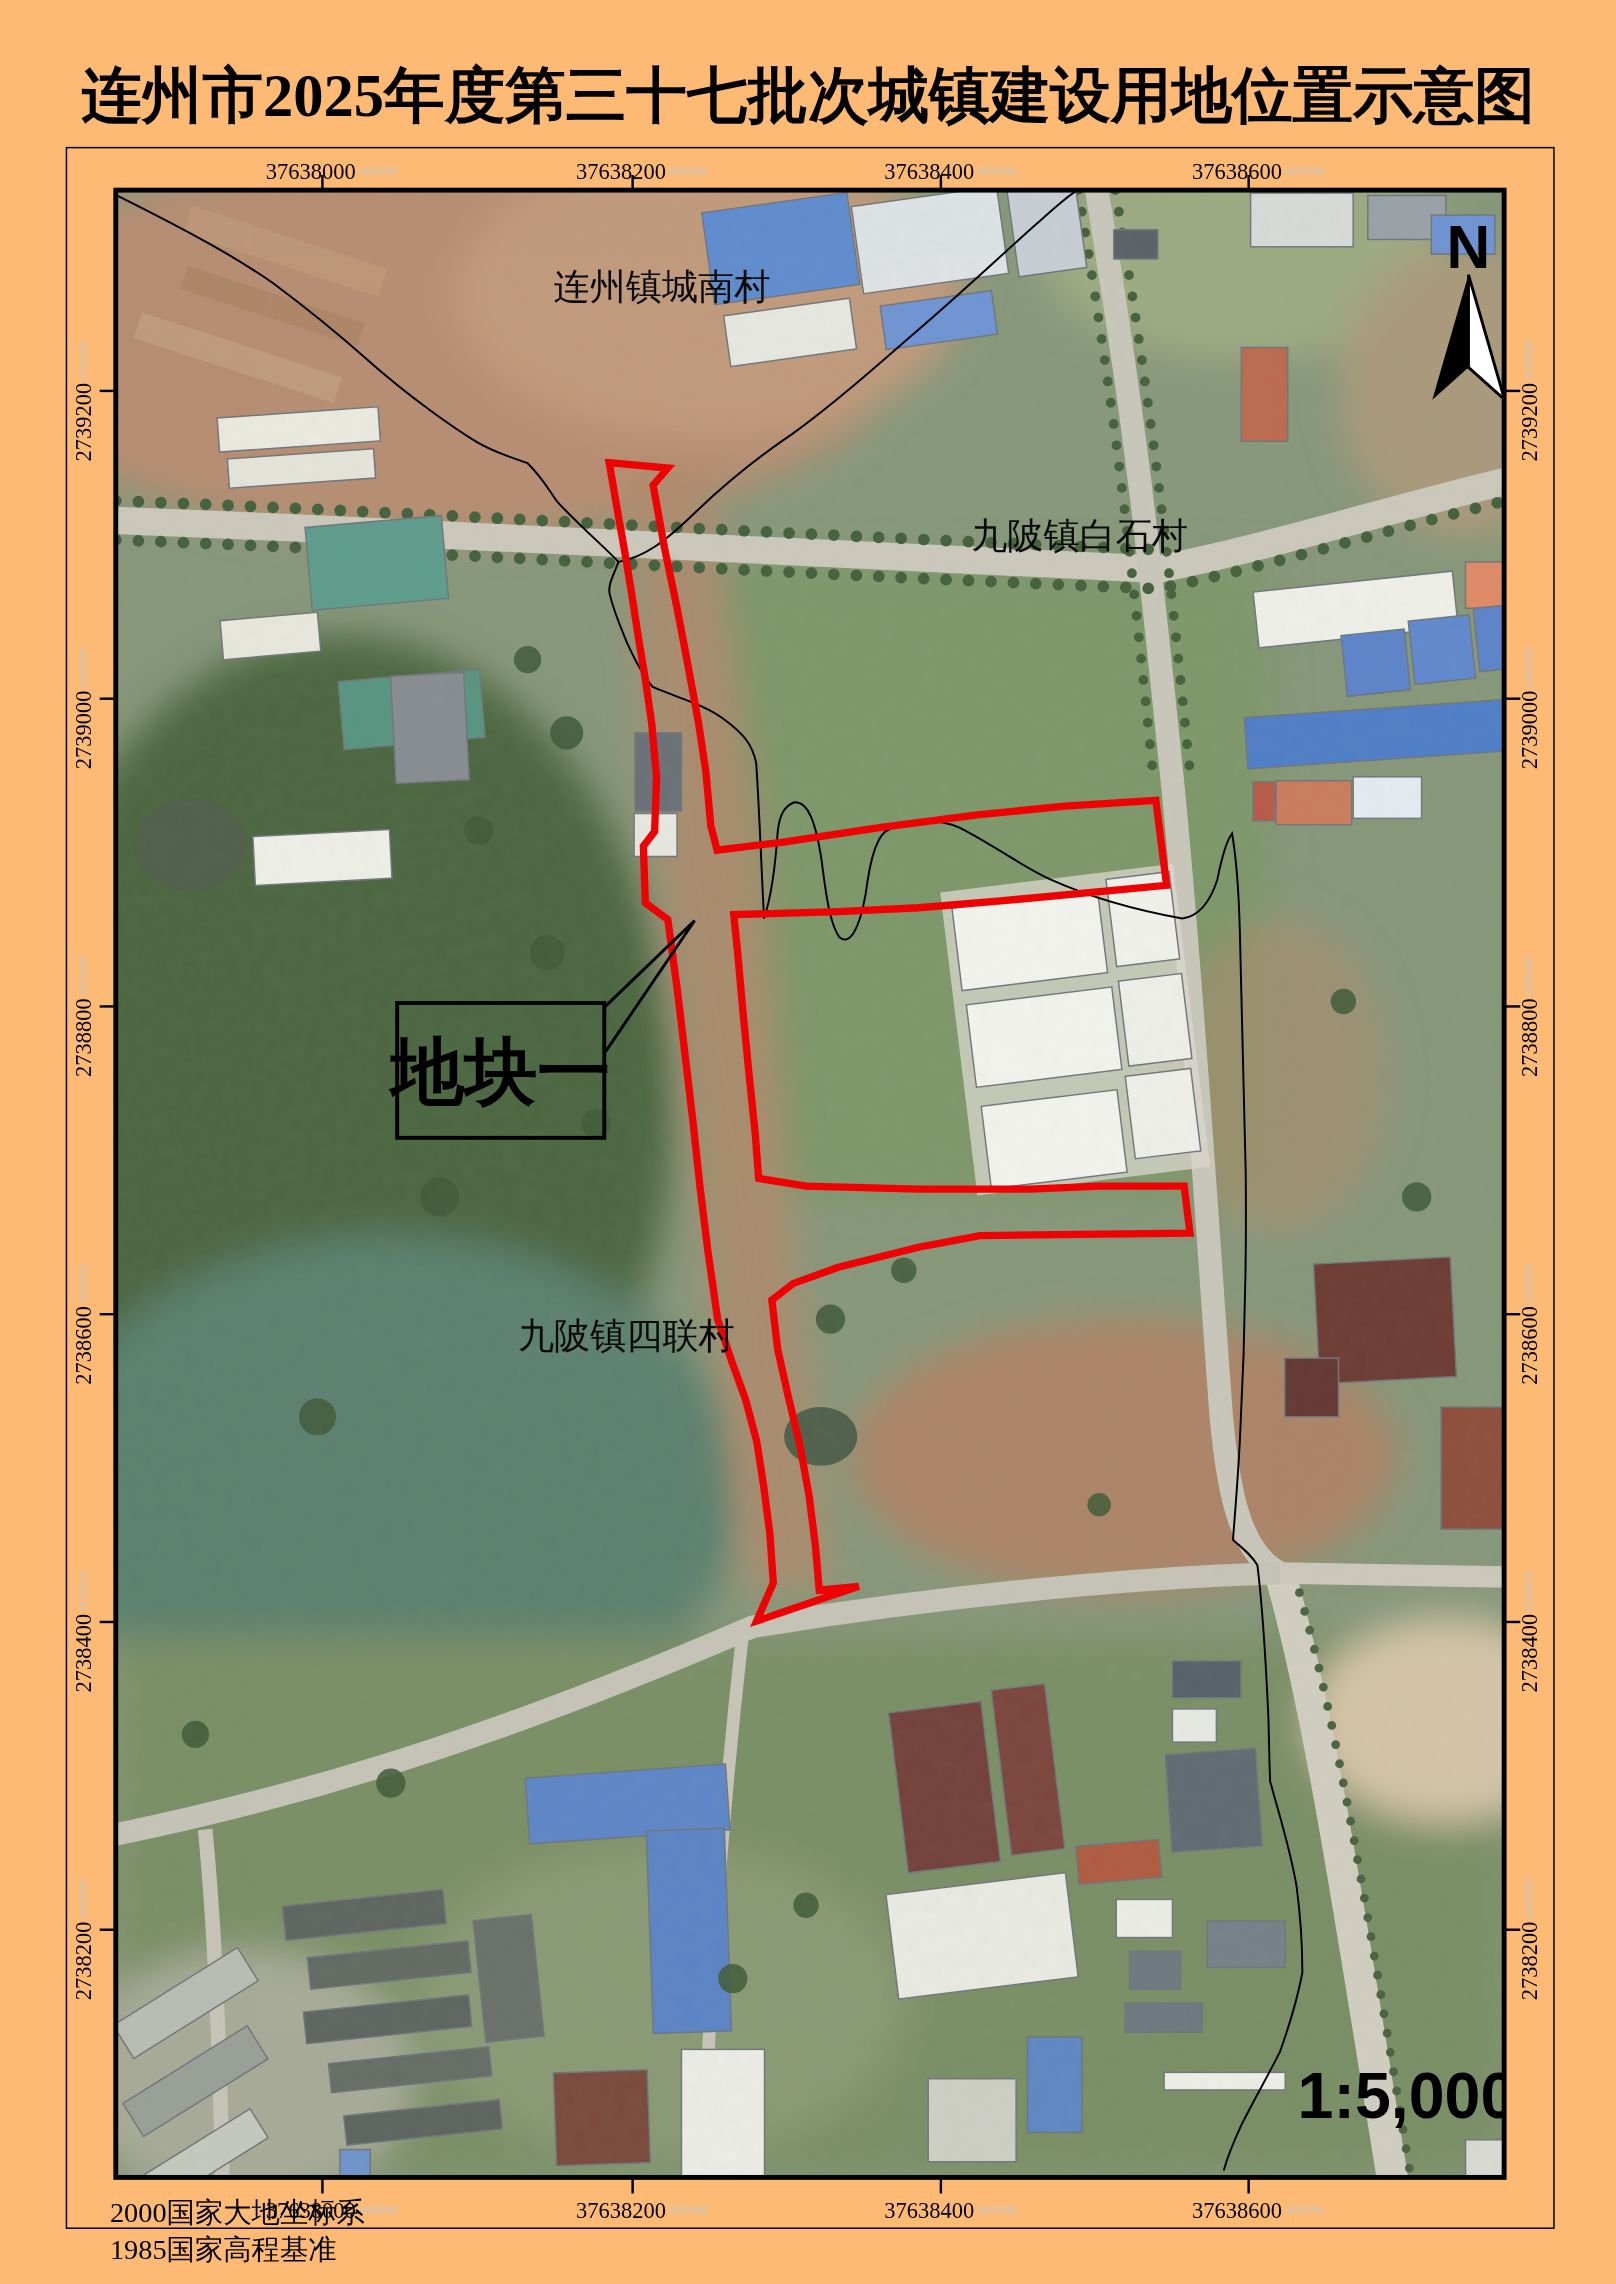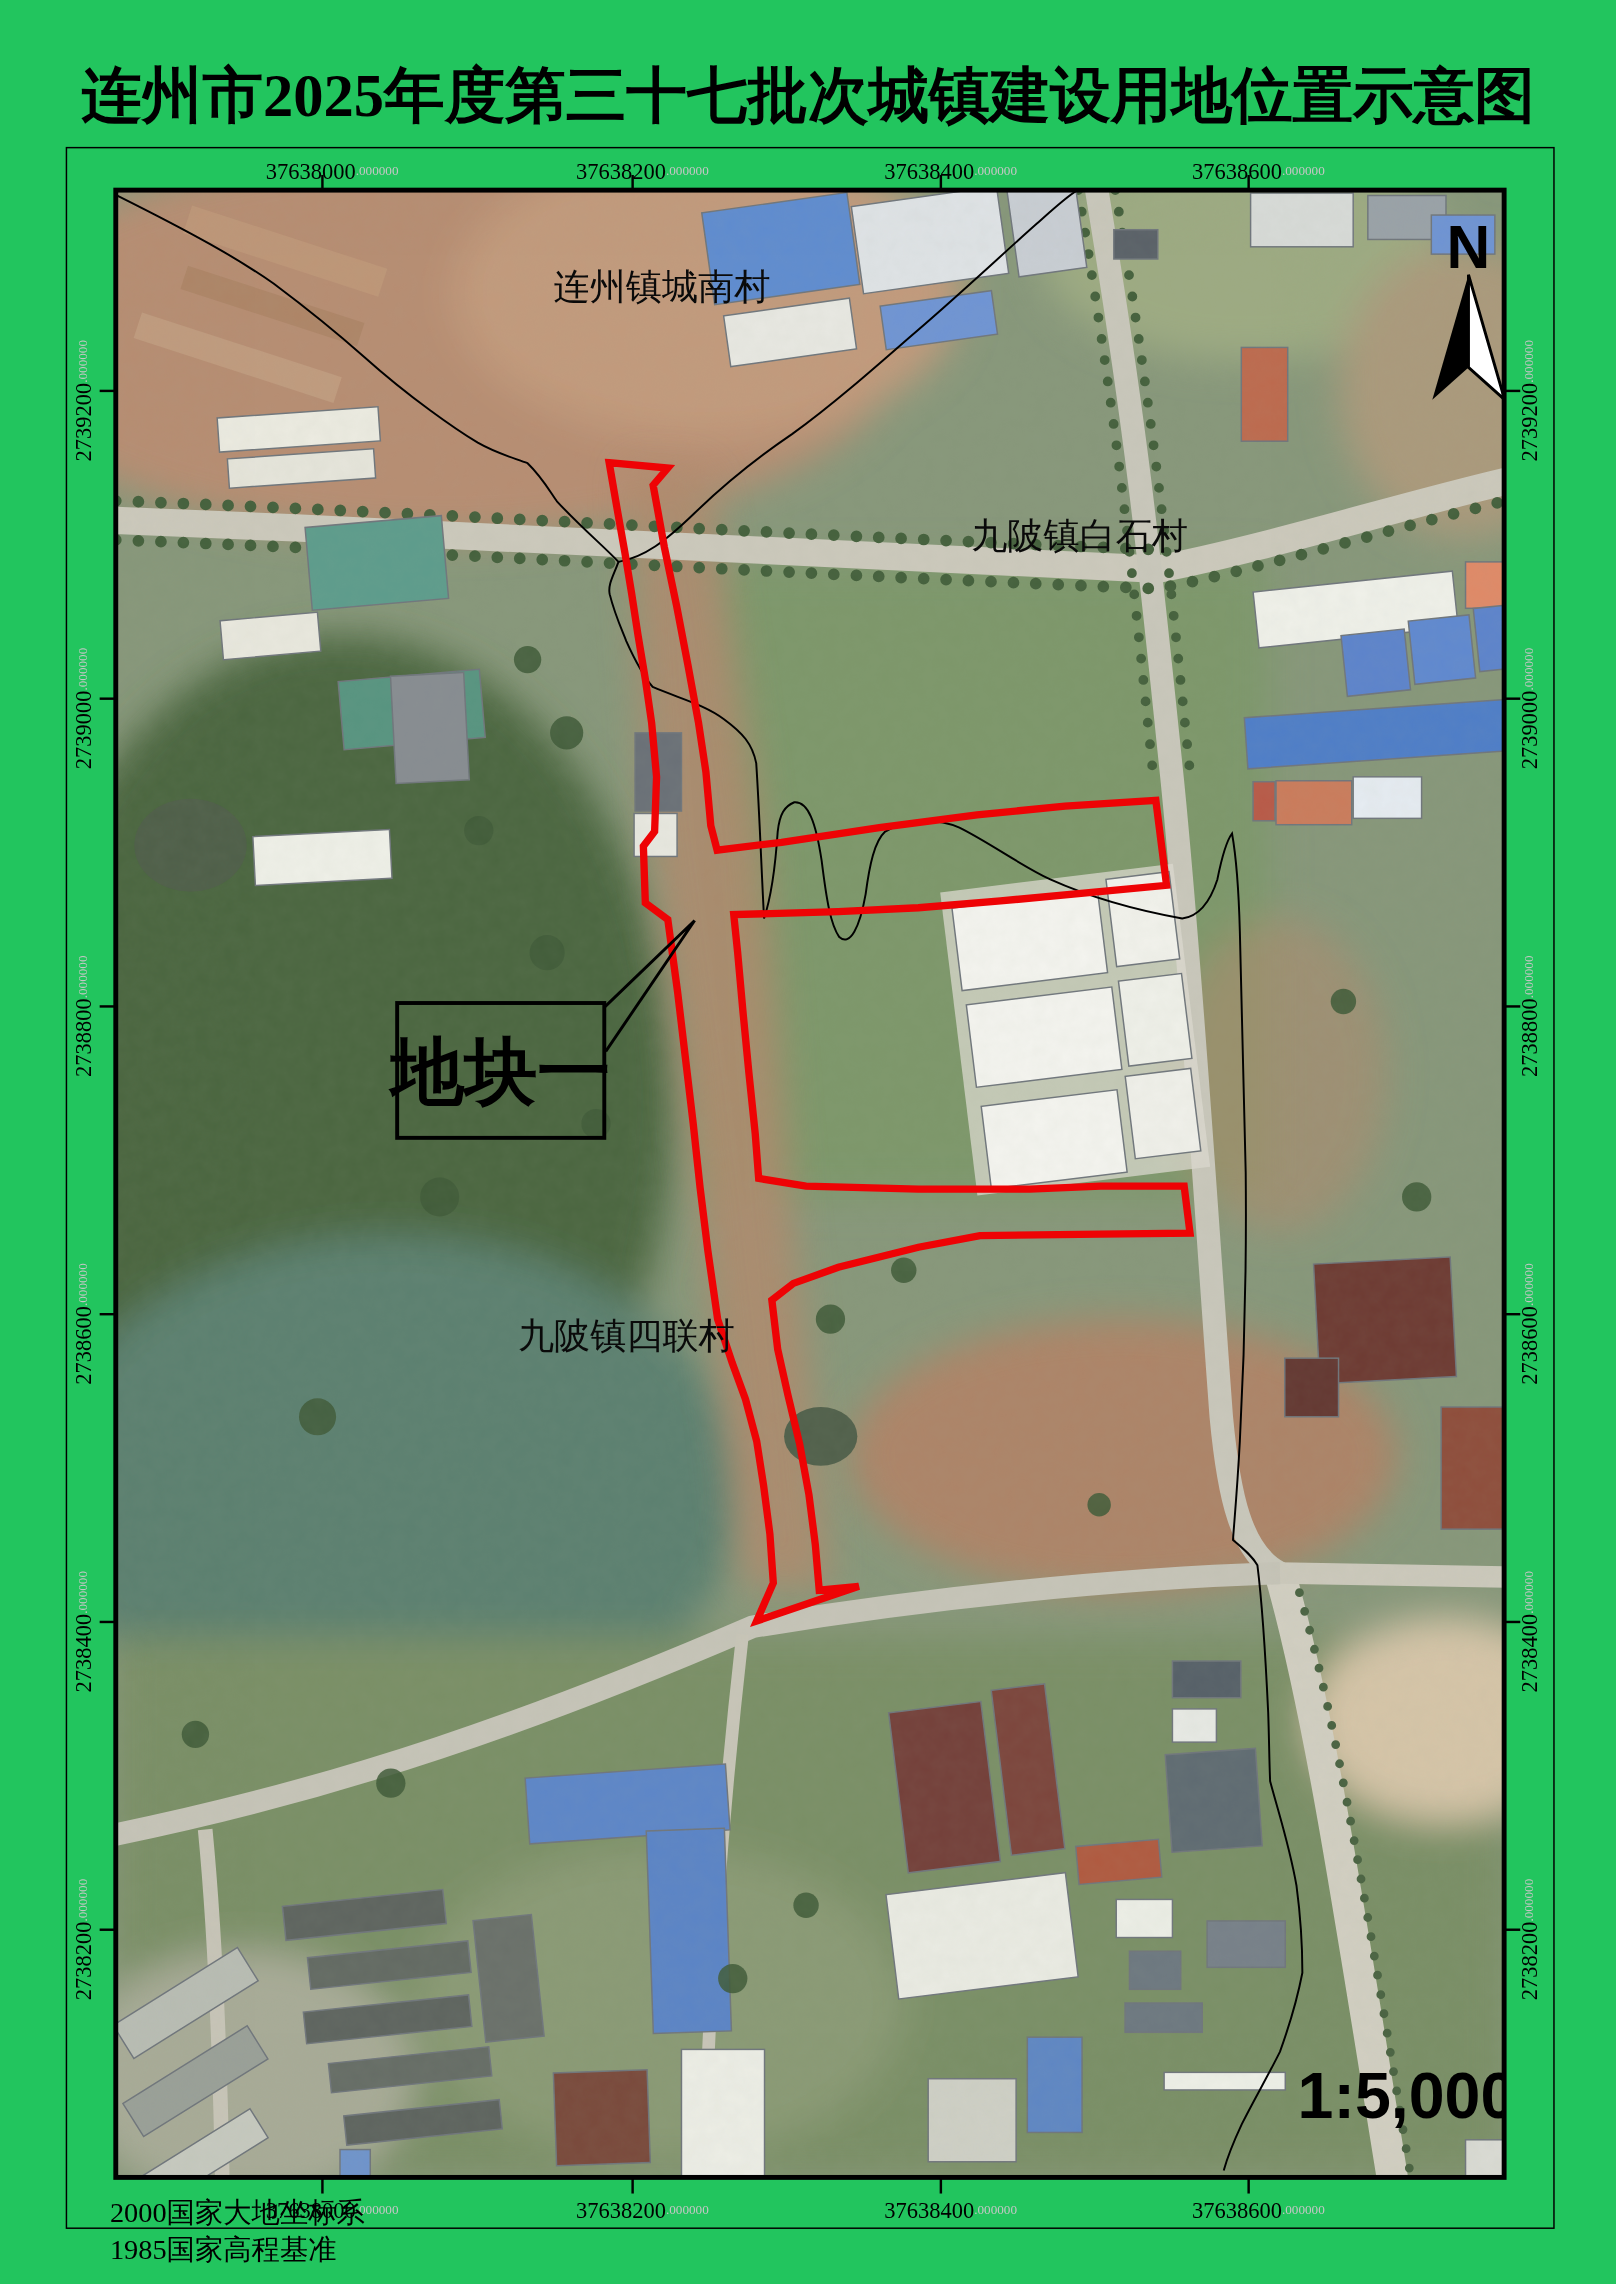--- a/index.html
+++ b/index.html
@@ -1,16 +1,16 @@
 <!DOCTYPE html>
 <html style="font-size:7.8px"><head>
 <meta charset="utf-8">
 <style>
   html,body{margin:0;padding:0;background:#ffffff;}
-  .page{position:relative;width:1616px;height:2284px;background:#22c55e;
+  .page{position:relative;width:1616px;height:2284px;background:#fdba74;
         font-family:"Liberation Serif","DejaVu Serif",serif;}
   svg{display:block;}
   text{user-select:none;}
 </style>
 </head>
 <body>
 
 <div class="page">
 <svg width="1616" height="2284" viewBox="0 0 3308 4675" xmlns="http://www.w3.org/2000/svg">
   <defs>

